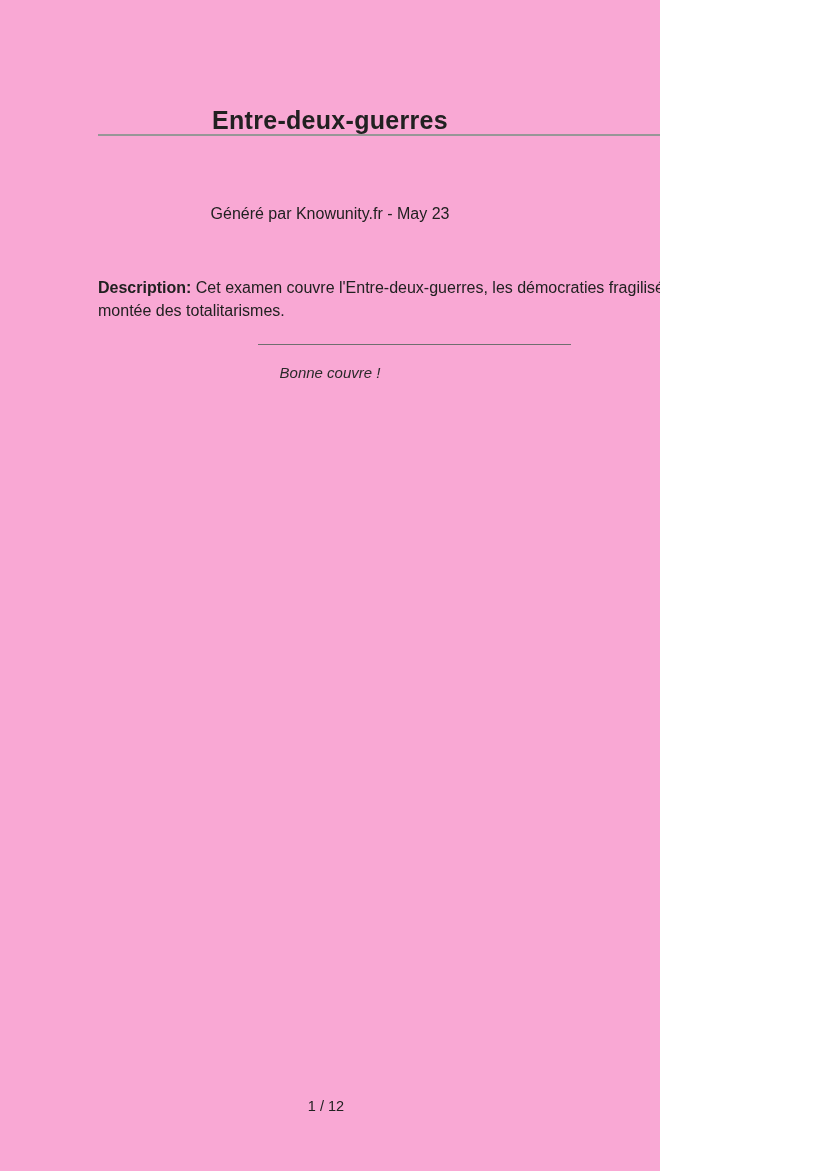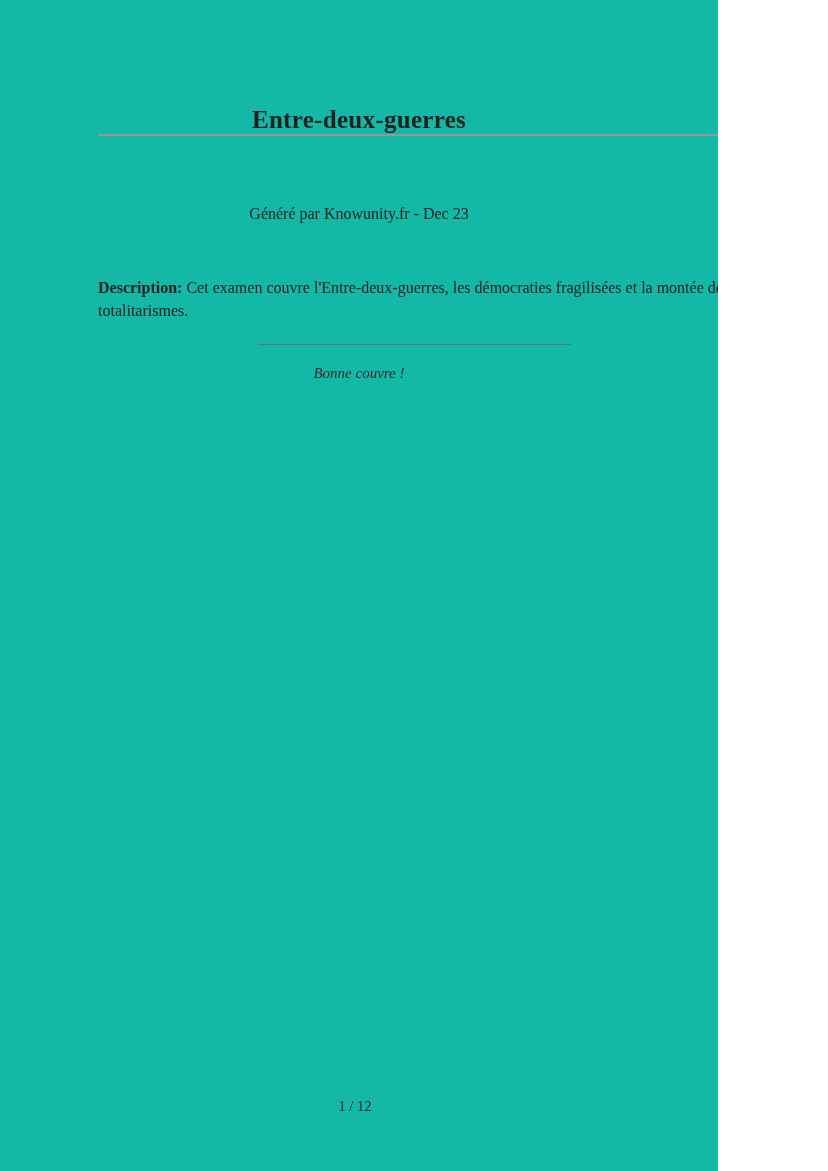--- a/index.html
+++ b/index.html
@@ -2,25 +2,25 @@
 <html><head>
 <meta charset="utf-8">
 <style>
   html, body {
     margin: 0;
     padding: 0;
     background: #ffffff;
   }
   .page {
     position: relative;
-    width: 718px;
+    width: 660px;
     height: 1171px;
-    background: #14b8a6;
+    background: #f9a8d4;
     overflow: hidden;
-    font-family: Liberation Serif, serif;
+    font-family: Liberation Sans, sans-serif;
     color: #212121;
   }
   .title {
     position: absolute;
     top: 88px;
     left: 0;
     right: 0;
     text-align: center;
     font-size: 25px;
     font-weight: bold;
@@ -91,21 +91,21 @@
 </style>
 </head>
 <body>
 
 <div class="page">
 
   <h1 class="title">Entre-deux-guerres</h1>
 
   <hr class="rule-full">
 
-  <div class="generated-line">Généré par Knowunity.fr - Dec 23</div>
+  <div class="generated-line">Généré par Knowunity.fr - May 23</div>
 
   <p class="description"><span class="label">Description:</span> <span>Cet examen couvre l'Entre-deux-guerres, les démocraties fragilisées et la montée des totalitarismes.</span></p>
 
   <hr class="rule-short">
 
   <div class="good-luck">Bonne couvre !</div>
 
   <div class="page-number">1 / 12</div>
 
 </div>

